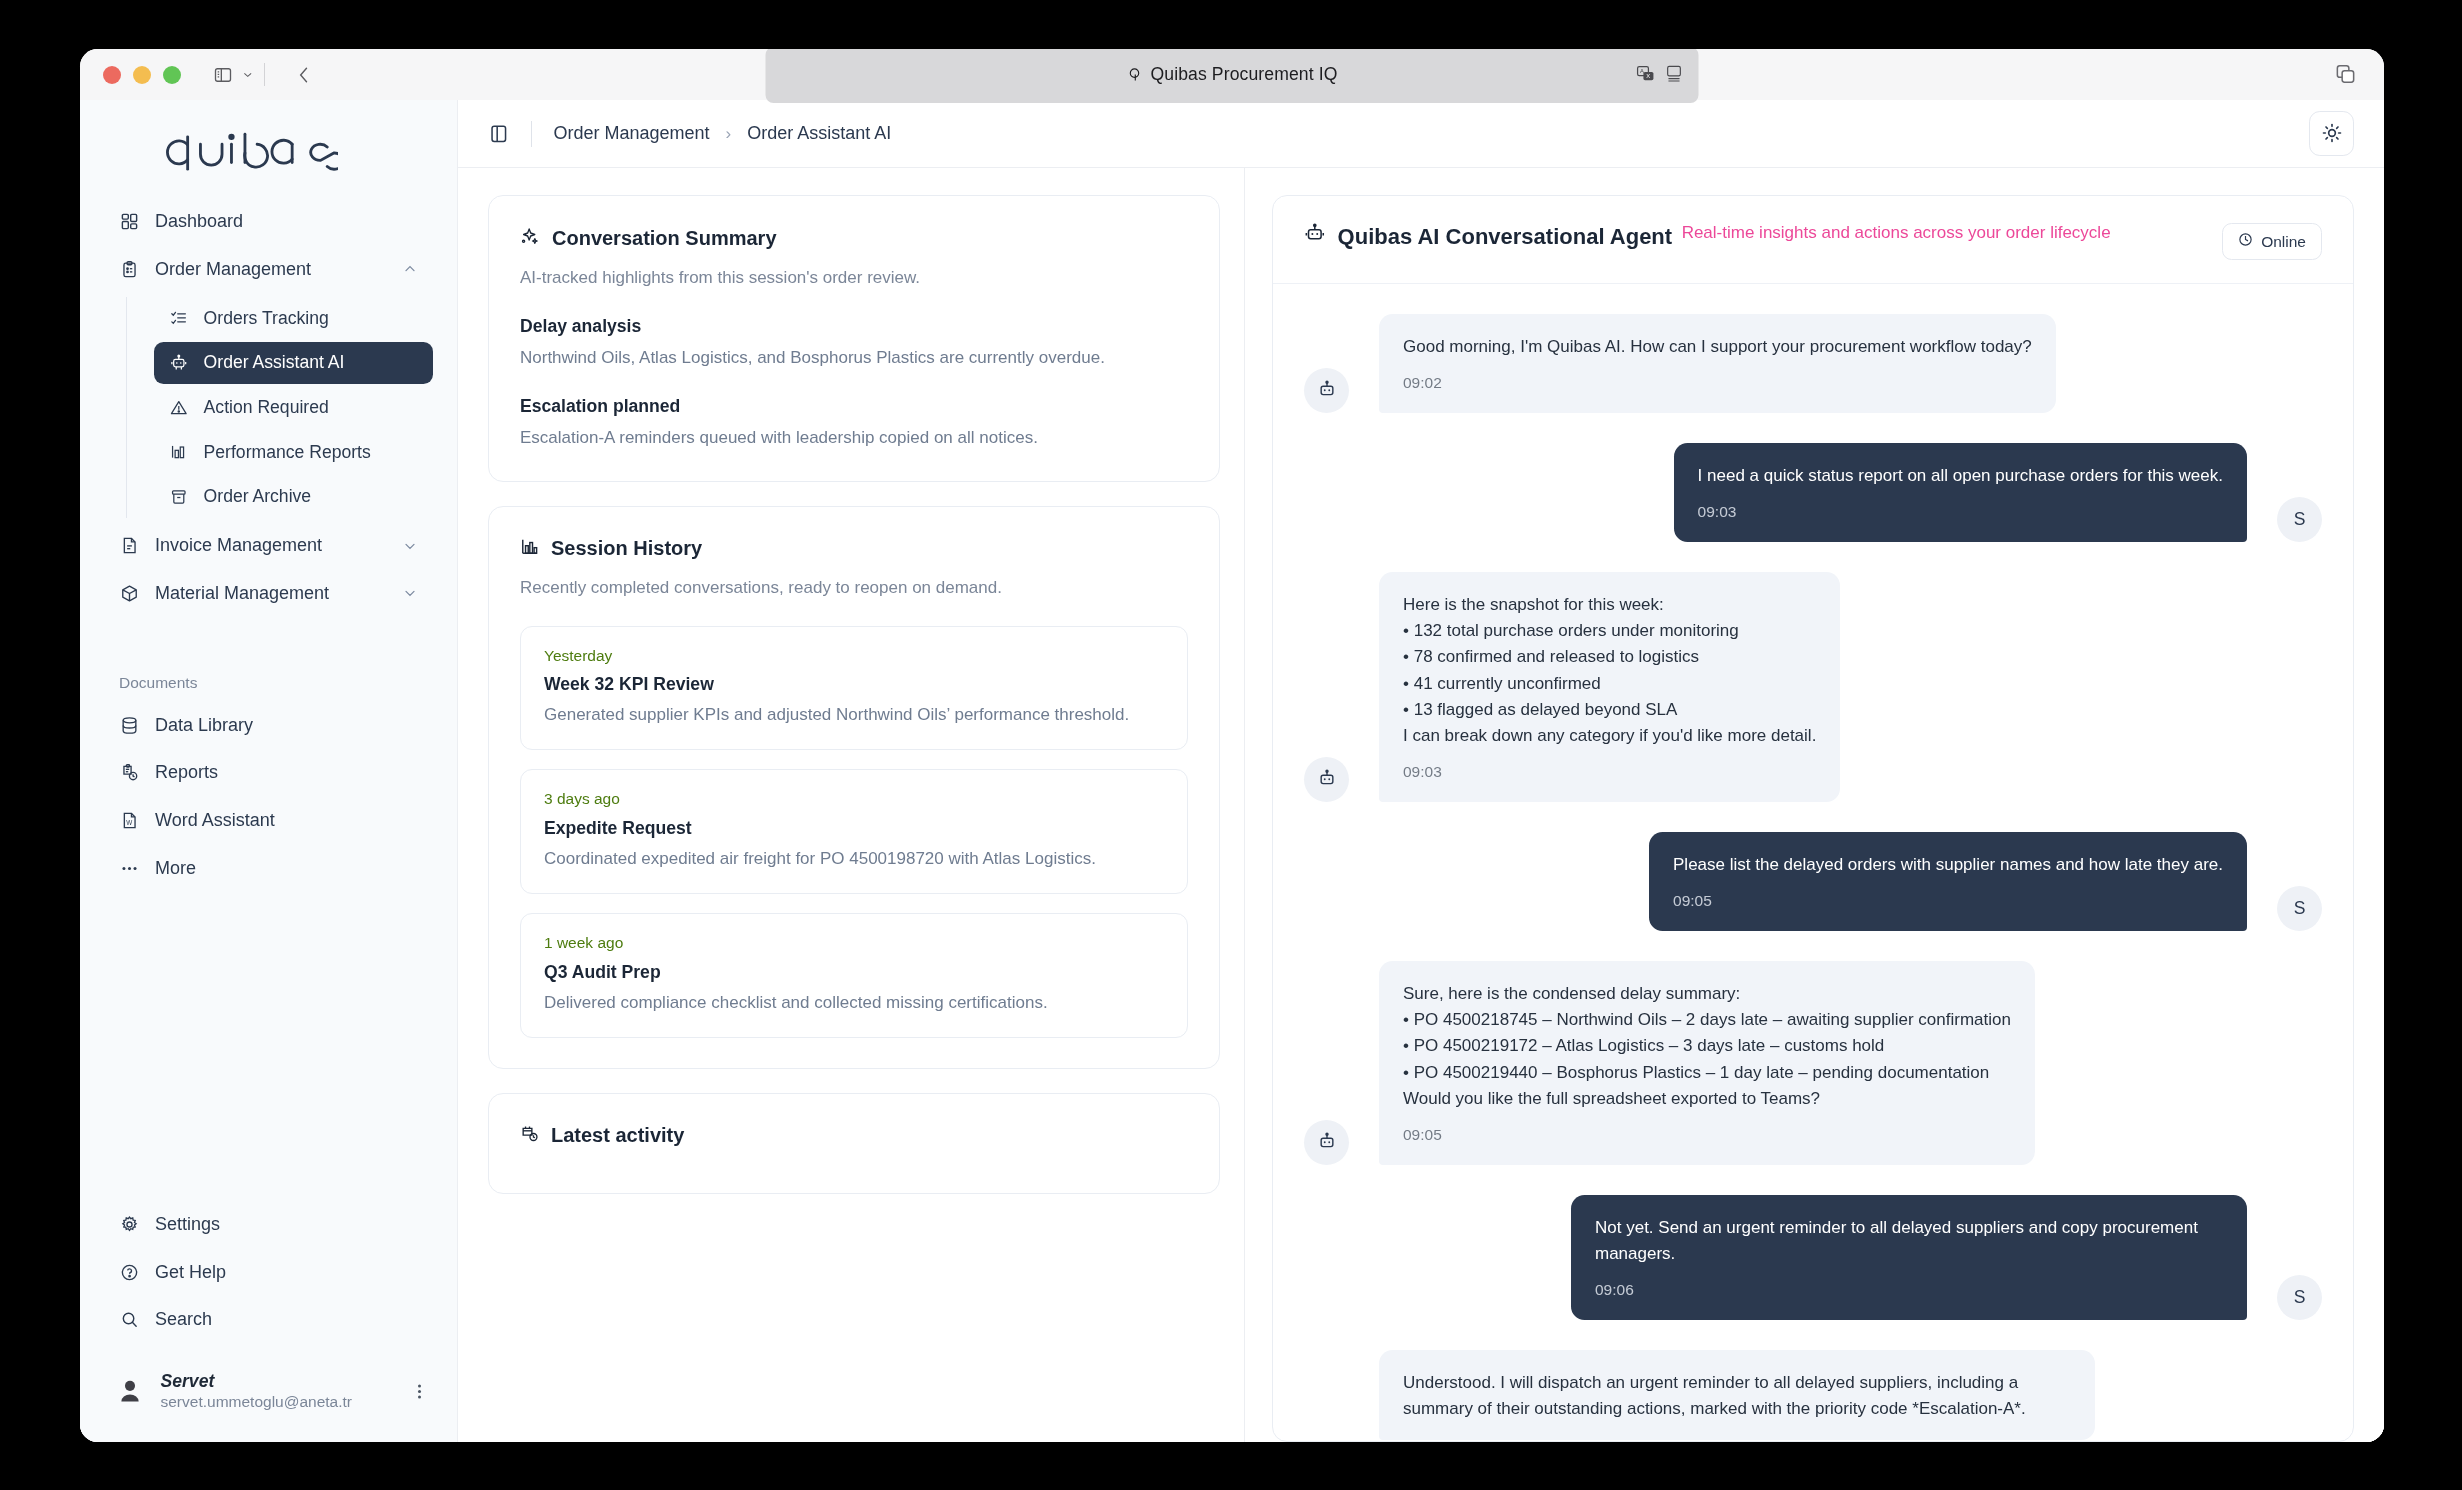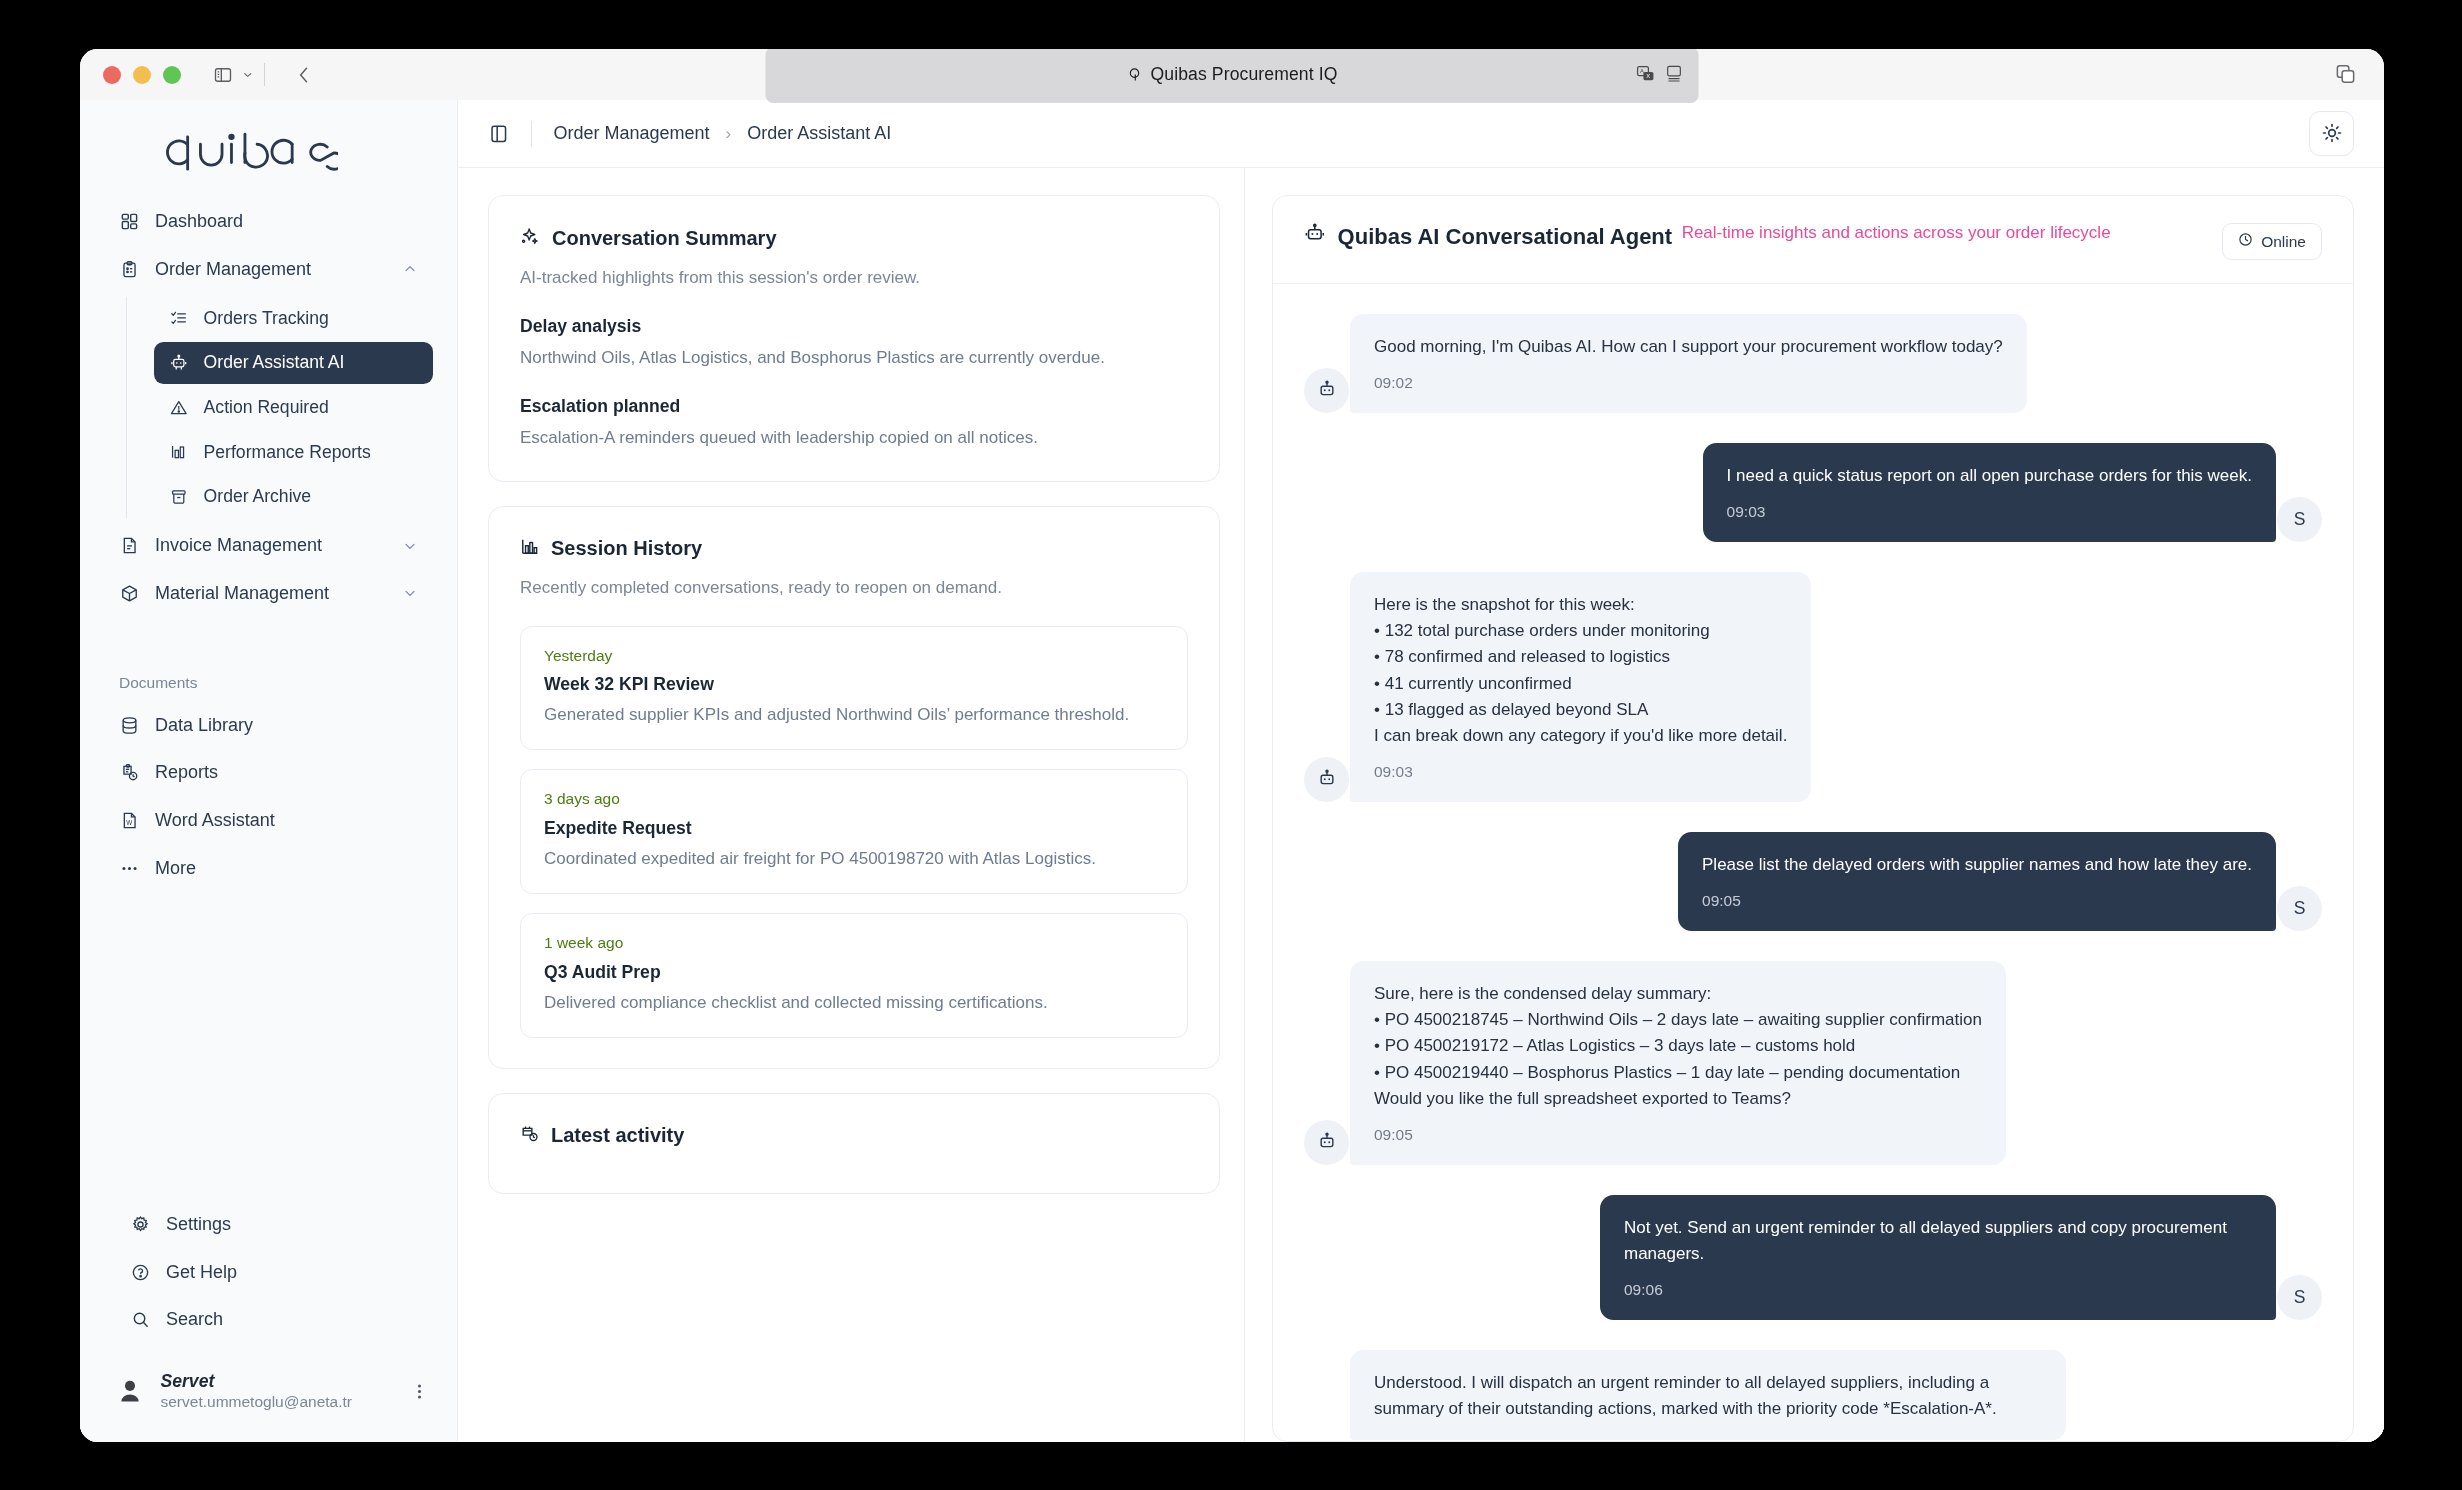--- a/index.html
+++ b/index.html
@@ -117,21 +117,21 @@
   .nav-gap { height: 58px; }
   .section-label {
     padding: 0 24px 0 39px;
     font-size: 15.5px;
     color: #7b8698;
     margin-bottom: 10.8px;
   }
 
   .sidebar-spacer { flex: 1; }
 
-  .sidebar-bottom { padding: 0 24px 0 35px; display: flex; flex-direction: column; gap: 2.7px; }
+  .sidebar-bottom { padding: 0 24px 0 24px; display: flex; flex-direction: column; gap: 2.7px; }
 
   .user-row {
     margin: 21.6px 19px 24px 24px;
     display: flex; align-items: center; gap: 15px;
     padding: 6.8px 9.5px;
     border-radius: 9.5px;
     cursor: pointer;
   }
   .avatar-ico { width: 32px; height: 32px; flex: 0 0 32px; display:flex; align-items:center; justify-content:center; color:#3f3f46; }
   .user-meta { display: flex; flex-direction: column; gap: 1.4px; min-width:0; }
@@ -227,21 +227,21 @@
     font-size: 15.5px; color: #2b394f;
     background: #ffffff; cursor: pointer;
   }
 
   .chat-body {
     flex: 1;
     padding: 30px 31px 0 31px;
     display: flex; flex-direction: column; gap: 30px;
     overflow: hidden;
   }
-  .msg-row { display: flex; align-items: flex-end; gap: 1px; }
+  .msg-row { display: flex; align-items: flex-end; gap: 30px; }
   .msg-row.user { justify-content: flex-end; }
   .bubble-ava {
     width: 45px; height: 45px; flex: 0 0 45px;
     border-radius: 50%;
     background: #eef1f6;
     display: flex; align-items: center; justify-content: center;
     color: #2b394f; font-size: 17.6px;
   }
   .bubble {
     max-width: 730px;

